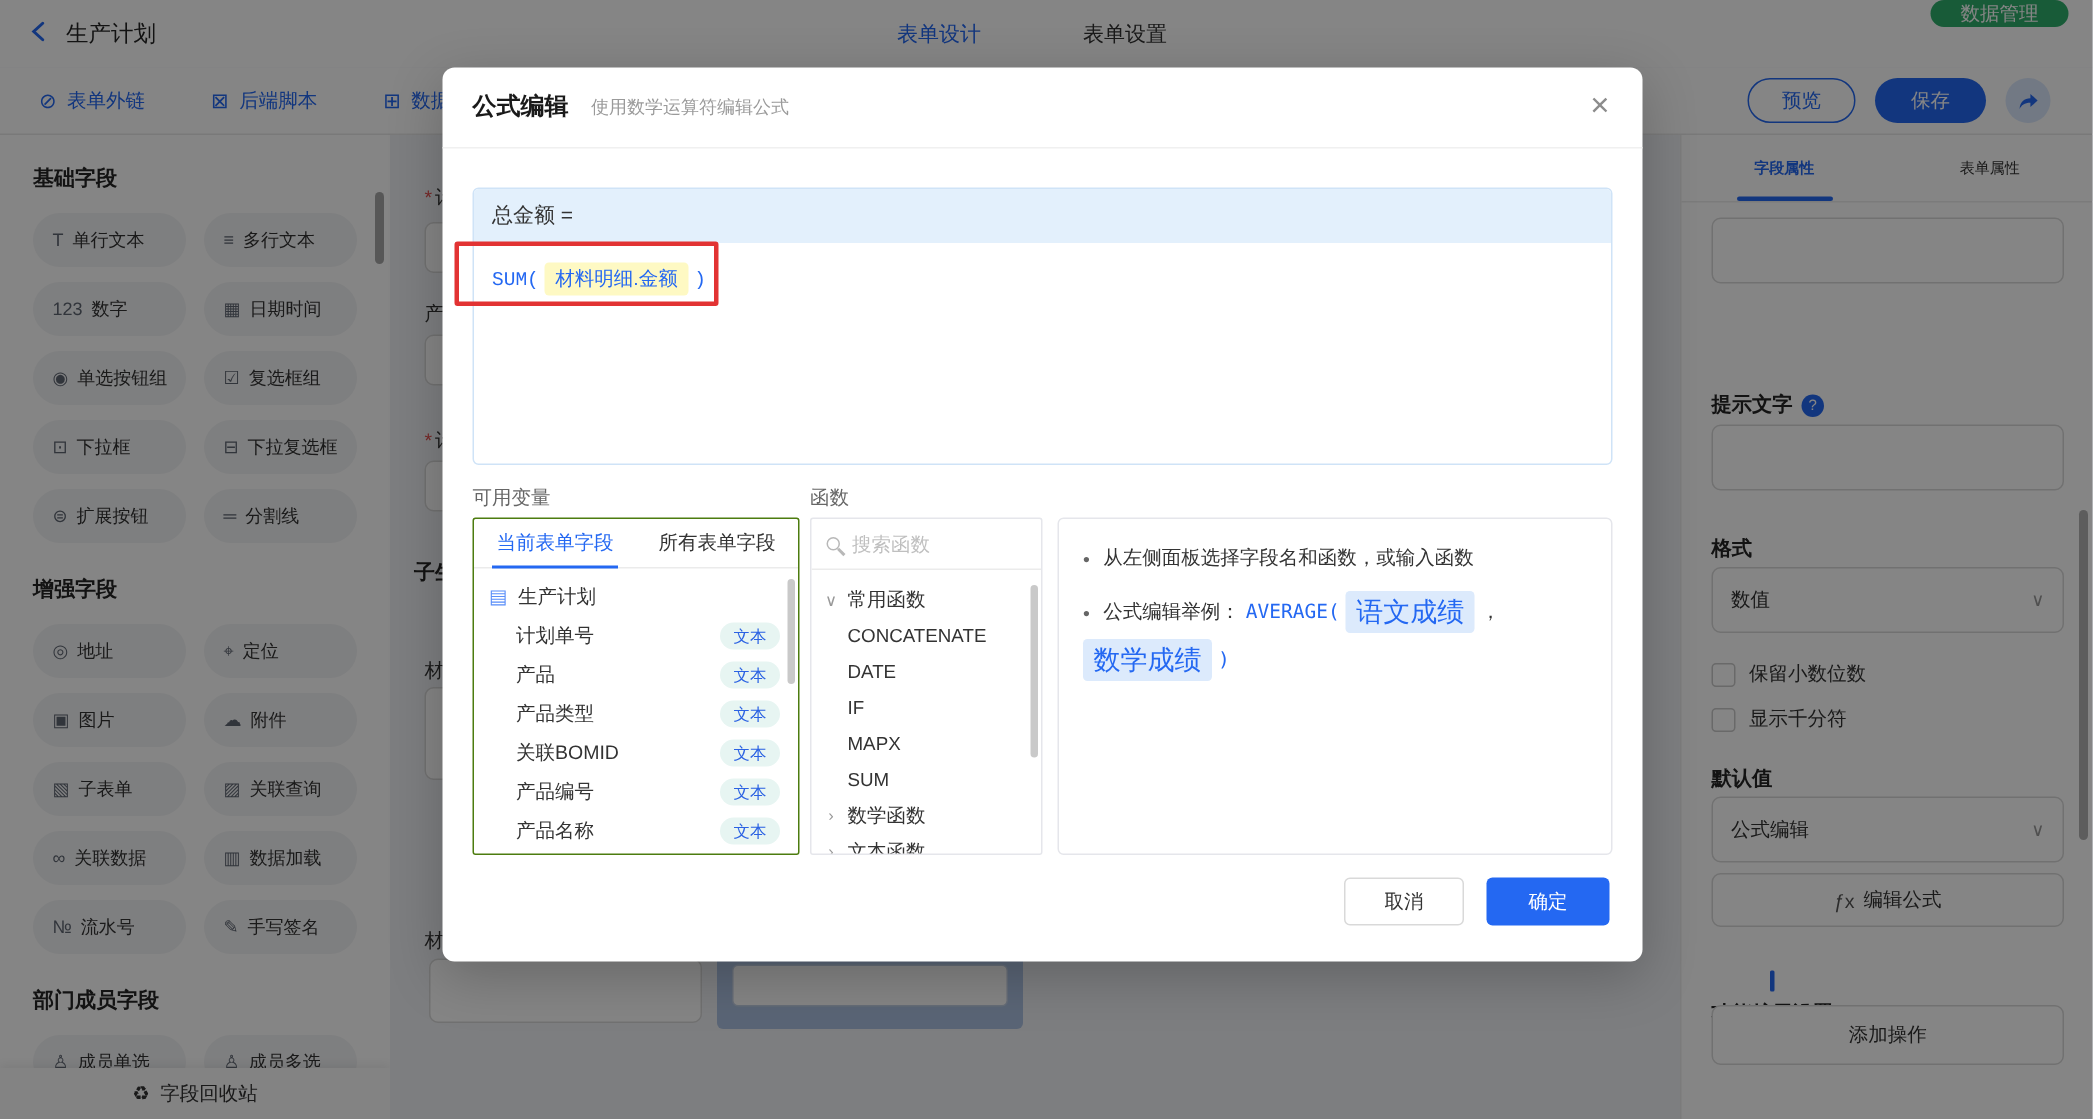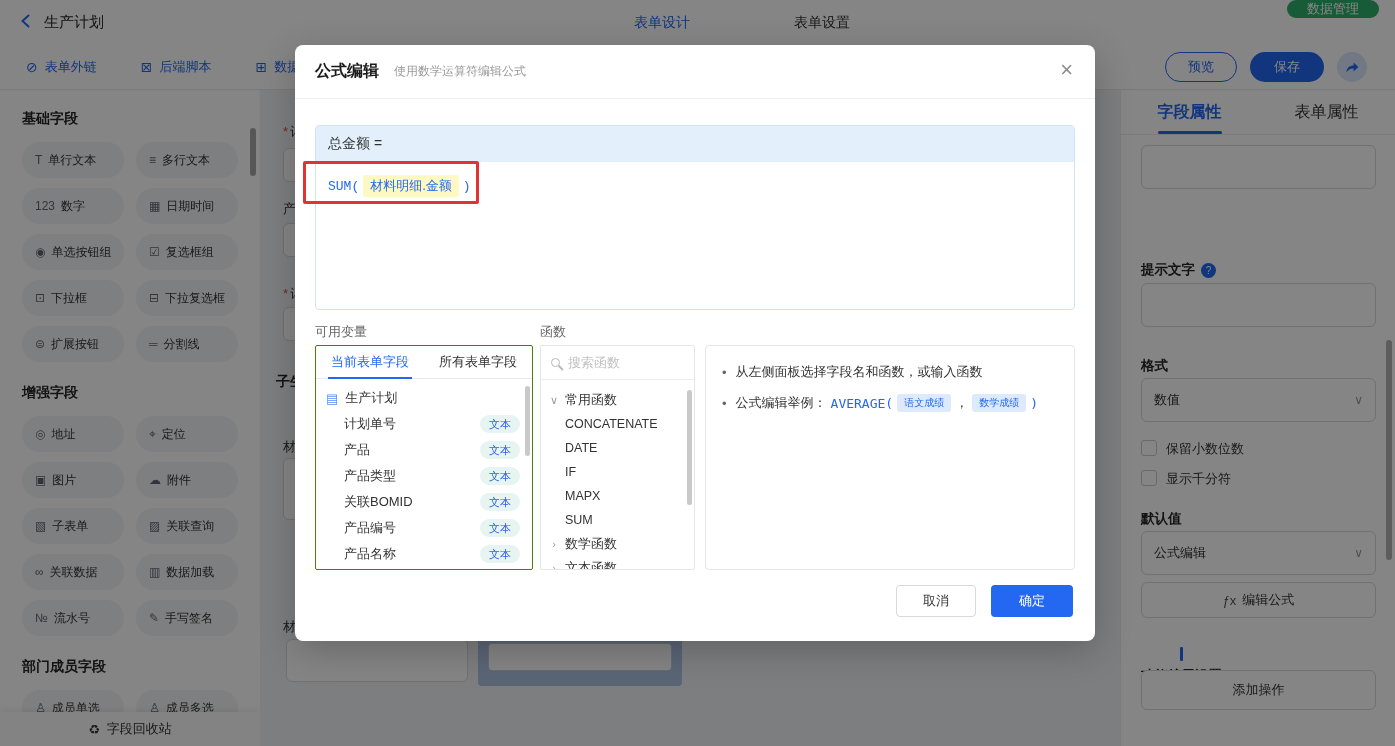--- a/index.html
+++ b/index.html
@@ -6,21 +6,21 @@
   html,body { width:1395px; height:746px; overflow:hidden; }
   body { font-family:"Liberation Sans","DejaVu Sans",sans-serif; font-size:13px; color:#333; background:#f0f2f5; position:relative; }
   .mono { font-family:"DejaVu Sans Mono",monospace; }
 
   
   .topbar { position:absolute; left:0; top:0; width:1395px; height:45px; background:#fff; display:flex; align-items:center; z-index:1; }
   .tb-left { display:flex; align-items:center; gap:10px; padding-left:18px; }
   .back-btn { display:flex; align-items:center; cursor:pointer; }
   .tb-title { font-size:15px; font-weight:500; color:#262626; }
   .tb-nav { position:absolute; left:598px; top:0; height:45px; display:flex; align-items:center; gap:68px; }
-  .tb-tab { font-size:14px; color:#333; cursor:pointer;margin-left:36px; }
+  .tb-tab { font-size:14px; color:#333; cursor:pointer; }
   .tb-tab.active { color:#2468f2; font-weight:500; }
   .tb-right { position:absolute; right:16px; top:0; height:45px; display:flex; align-items:center; gap:14px;flex-direction:column; }
   .green-btn { height:29px; padding:0 20px; border:none; border-radius:15px; background:#2fae6b; color:#fff; font-size:13px; cursor:pointer; font-family:inherit; }
   .tb-divider { width:1px; height:16px; background:#ddd; }
   .tb-icon { width:22px; height:22px; display:flex; align-items:center; justify-content:center; cursor:pointer; }
   .icon-help-ring { width:19px; height:19px; border:1.6px solid #444; border-radius:50%; display:flex; align-items:center; justify-content:center; font-size:12px; color:#444; font-weight:700; }
   .avatar { width:28px; height:28px; border-radius:50%; background:#4a86dc; color:#fff; display:flex; align-items:center; justify-content:center; font-size:12px; cursor:pointer; }
 
   
   .toolbar { position:absolute; left:0; top:45px; width:1395px; height:45px; background:#fff; border-bottom:1px solid #e9e9e9; display:flex; align-items:center; z-index:1; }
@@ -48,31 +48,31 @@
   .cv-label { position:absolute; font-size:13px; color:#333; white-space:nowrap; }
   .cv-label .req { color:#e34d4d; margin-right:2px; }
   .cv-section { position:absolute; font-size:14px; font-weight:700; color:#262626; white-space:nowrap; }
   .cv-box { position:absolute; background:#fff; border:1px solid #d9d9d9; border-radius:6px; }
   .cv-sel { position:absolute; left:218px; top:546px; width:204px; height:50px; background:#adc2e3; border-radius:4px; }
   .cv-sel .cv-sel-input { position:absolute; left:10px; top:7px; width:184px; height:28px; background:#fff; border:1px solid #c2cfe4; border-radius:4px; }
 
   
   .props { position:absolute; left:1120px; top:90px; width:275px; height:656px; background:#fff; border-left:1px solid #ececec; z-index:1; }
   .pr-tabs { height:45px; display:flex; border-bottom:1px solid #ebebeb; }
-  .pr-tab { flex:1; display:flex; align-items:center; justify-content:center; font-size:16px; color:#333; cursor:pointer; position:relative; }
+  .pr-tab { flex:1; display:flex; align-items:center; justify-content:center; font-size:10px; color:#333; cursor:pointer; position:relative; }
   .pr-tab.active { color:#2468f2; font-weight:600; }
   .pr-tab.active::after { content:""; position:absolute; bottom:0; left:50%; transform:translateX(-50%); width:64px; height:3px; border-radius:2px; background:#2468f2; }
   .pr-body { position:relative; padding:0 20px; }
   .pr-input { position:absolute; left:20px; width:235px; height:44px; border:1px solid #d9d9d9; border-radius:6px; background:#fff; font-family:inherit; font-size:13px; padding:0 10px; color:#333; }
   .pr-label { position:absolute; left:20px; font-size:13.5px; font-weight:700; color:#262626; display:flex; align-items:center; gap:6px; white-space:nowrap;justify-content:center; }
   .help-dot { width:15px; height:15px; border-radius:50%; background:#2468f2; color:#fff; font-size:10px; display:flex; align-items:center; justify-content:center; font-weight:400; }
   .pr-select { position:absolute; left:20px; width:235px; height:44px; border:1px solid #d9d9d9; border-radius:6px; background:#fff; display:flex; align-items:center; padding:0 12px; cursor:pointer; }
   .pr-select .sel-val { flex:1; font-size:13px; color:#333; }
   .pr-select .sel-arrow { color:#999; font-size:12px; }
-  .cb-row { position:absolute; left:20px; display:flex; align-items:flex-start; gap:9px; cursor:pointer; }
+  .cb-row { position:absolute; left:20px; display:flex; align-items:flex-end; gap:9px; cursor:pointer; }
   .cb { width:16px; height:16px; border:1.4px solid #c9c9c9; border-radius:3px; background:#fff; display:flex; align-items:center; justify-content:center; flex:none; }
   .cb-label { font-size:13px; color:#333; }
   .pr-btn { position:absolute; left:20px; width:235px; border:1px solid #d9d9d9; border-radius:6px; background:#fff; font-size:13px; color:#333; display:flex; align-items:center; justify-content:center; gap:6px; cursor:pointer; font-family:inherit; }
   .accent-bar { width:3px; height:14px; background:#2468f2; border-radius:1px; }
   .pr-scroll { position:absolute; right:3px; top:250px; width:6px; height:220px; border-radius:3px; background:#b3b3b3; }
 
   
   .overlay { position:absolute; inset:0; background:rgba(0,0,0,0.48); z-index:50; }
 
   
@@ -112,21 +112,21 @@
   .fn-list { padding-top:8px; }
   .fn-group { height:24px; display:flex; align-items:center; gap:6px; padding-left:8px; font-size:13px; color:#333; cursor:pointer; }
   .fn-arrow { color:#999; font-size:11px; width:10px; text-align:center; }
   .fn-item { height:24px; display:flex; align-items:center; padding-left:24px; font-size:12.5px; color:#333; cursor:pointer; }
   .fn-scroll { position:absolute; right:2px; top:44px; width:5px; height:115px; border-radius:3px; background:#c9c9c9; }
 
   .tips-panel { position:absolute; left:410px; top:300px; width:370px; height:225px; border:1px solid #e5e6eb; border-radius:4px; padding:17px 16px; }
   .tip-row { display:flex; align-items:center; flex-wrap:wrap; gap:4px; font-size:13px; color:#333; margin-bottom:13px; }
   .tip-bullet { color:#666; margin-right:5px; }
   .tip-blue { color:#2468f2; }
-  .tip-chip { background:#dceafc; color:#2468f2; padding:2px 7px; border-radius:3px; font-size:10px; cursor:pointer; }
+  .tip-chip { background:#dceafc; color:#2468f2; padding:2px 7px; border-radius:3px; font-size:18px; cursor:pointer; }
 
   .md-footer { position:absolute; right:22px; bottom:24px; display:flex; gap:15px; }
   .btn-cancel { width:80px; height:32px; background:#fff; border:1px solid #d9d9d9; border-radius:4px; font-size:13px; color:#333; cursor:pointer; font-family:inherit; }
   .btn-confirm { width:82px; height:32px; background:#2468f2; border:none; border-radius:4px; font-size:13px; color:#fff; cursor:pointer; font-family:Liberation Sans, sans-serif; }
 </style>
 </head>
 <body>
 
 <header class="topbar">
   <div class="tb-left">

